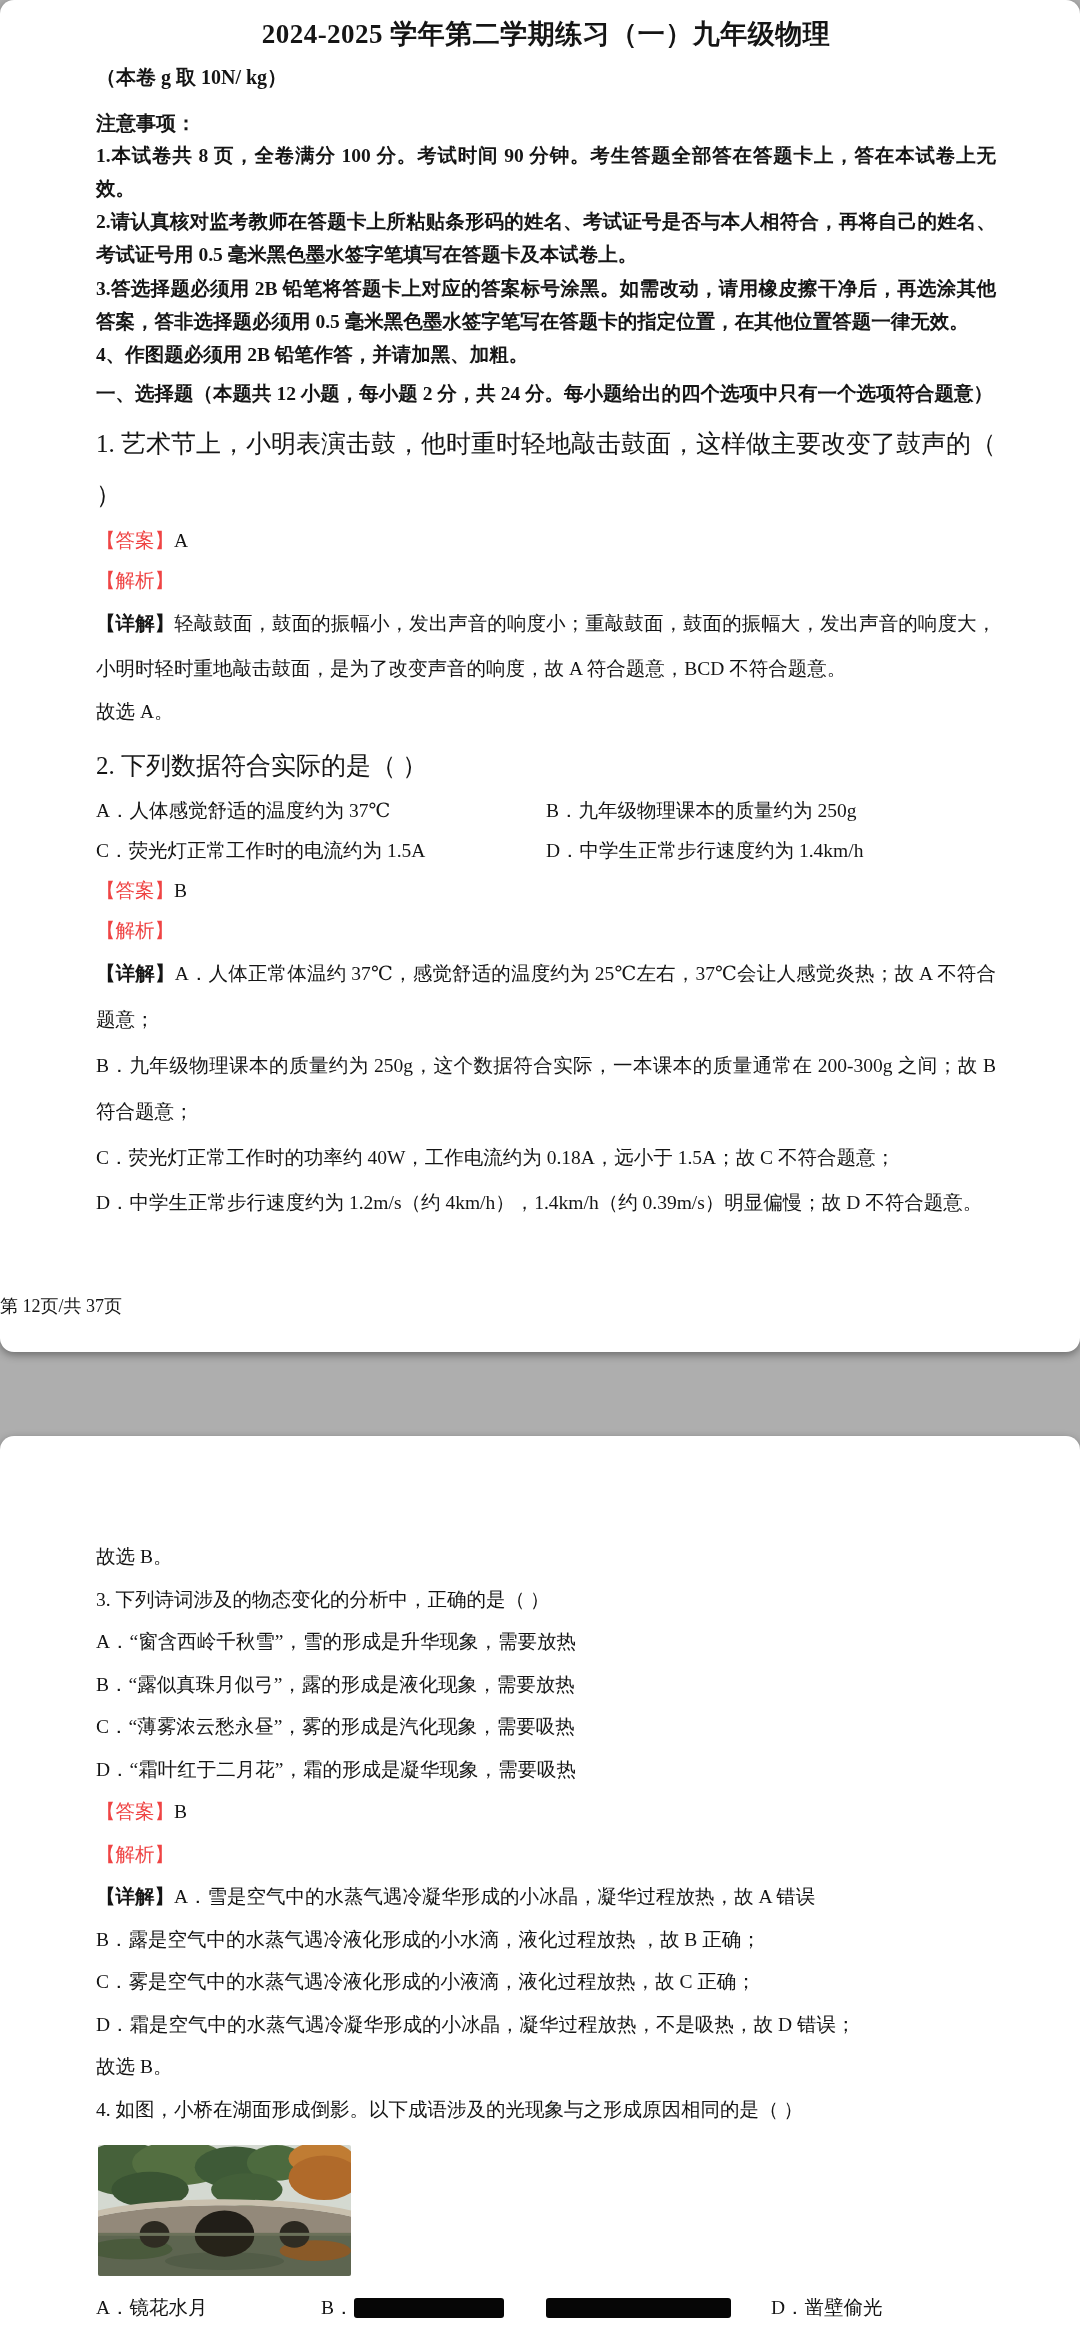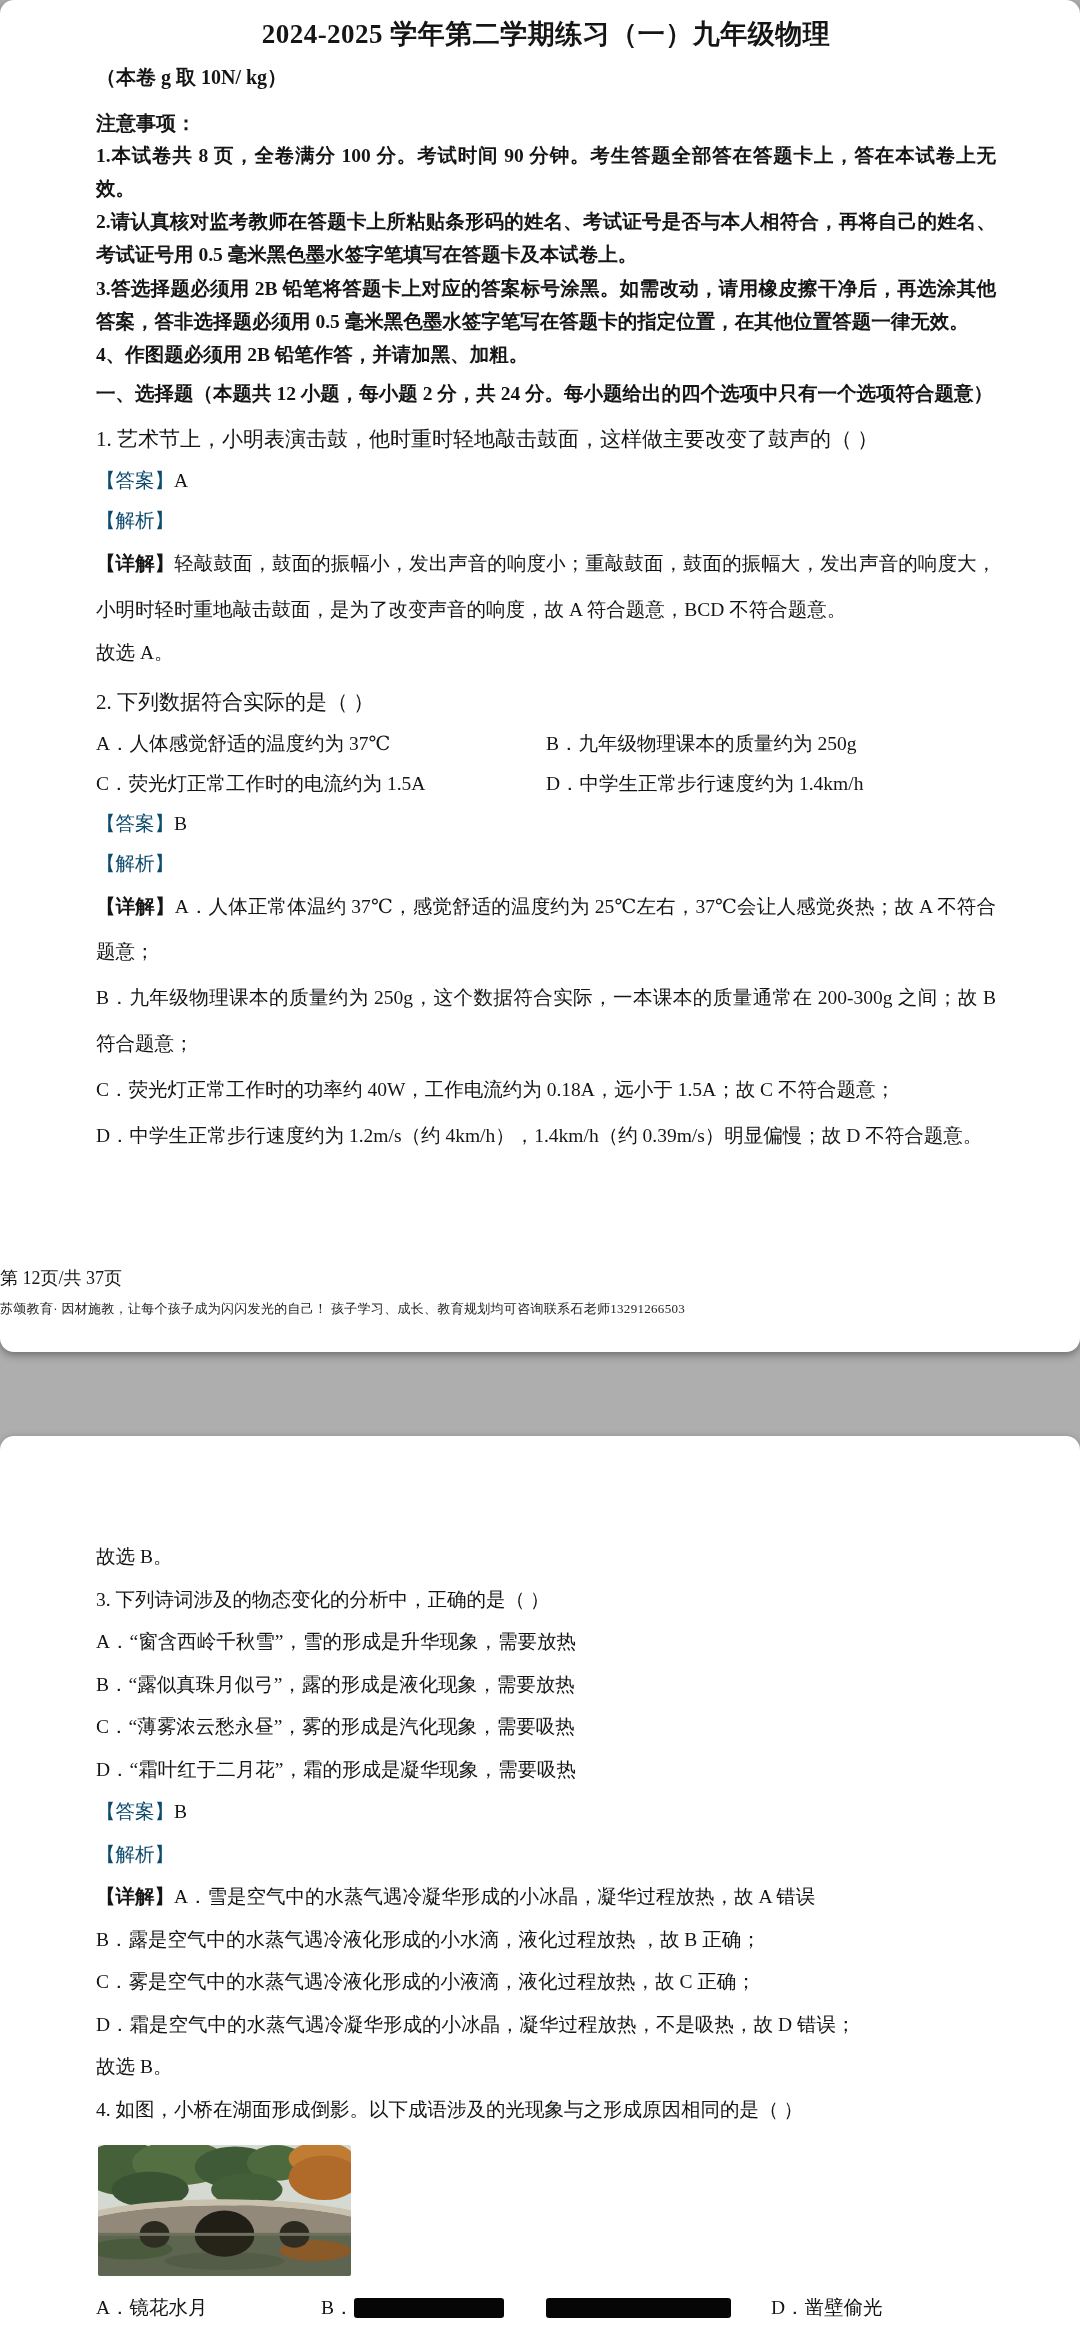--- a/index.html
+++ b/index.html
@@ -17,27 +17,27 @@
     position:relative;box-sizing:border-box;width:1080px;
   }
   .page1{height:1352px}
   .page-gap{height:84px}
   .page2{height:1066px;padding-top:100px}
   .title{font-size:27px;font-weight:700;text-align:center;letter-spacing:.5px}
   .subtitle{font-size:20px;font-weight:700;margin-top:12px}
   .notice-header{font-size:20px;font-weight:700;margin-top:16px;line-height:1.6}
   .notice{font-size:19.5px;font-weight:700;line-height:1.7;text-align:justify;margin:0}
   .section-header{font-size:19.5px;font-weight:700;line-height:1.7;margin:6px 0 0 0;text-align:justify}
-  .stem{font-size:21px;line-height:2.05;margin:8px 0 0 0}
+  .stem{font-size:25px;line-height:2.05;margin:8px 0 0 0}
   .opt-row{display:flex;font-size:19.5px;line-height:2.05;margin:0}
   .opt.c4{width:25%}
   .opt.c2{width:50%}
   .qa-line{font-size:19.5px;line-height:2.05;margin:0}
   .detail{font-size:19.5px;line-height:2.35;text-align:justify;margin:0}
-  .blue{color:#0c4a6e}
+  .blue{color:#ef4444}
   .bold{font-weight:700}
   .footer{position:absolute;left:0;right:0;bottom:34px;text-align:left}
   .page-indicator{font-size:18px}
   .promo{font-size:13px;margin-top:10px;color:#222;letter-spacing:.3px}
   .p2{font-size:19.5px;line-height:2.18;text-align:justify;margin:0}
   .figure{margin:14px 0 0 2px;width:253px;height:131px;overflow:hidden;border-radius:2px;line-height:0}
   .q4row{margin-top:12px}
   .bar{display:inline-block;width:150px;height:20px;background:#060606;border-radius:3px;vertical-align:-4px}
   .bar.wide{width:185px}
 </style>
@@ -75,21 +75,20 @@
     </div>
     <p class="qa-line"><span class="blue">【答案】</span><span>B</span></p>
     <p class="qa-line"><span class="blue">【解析】</span></p>
     <p class="detail"><span class="bold">【详解】</span><span>A．人体正常体温约 37℃，感觉舒适的温度约为 25℃左右，37℃会让人感觉炎热；故 A 不符合题意；</span></p>
     <p class="detail">B．九年级物理课本的质量约为 250g，这个数据符合实际，一本课本的质量通常在 200-300g 之间；故 B 符合题意；</p>
     <p class="detail">C．荧光灯正常工作时的功率约 40W，工作电流约为 0.18A，远小于 1.5A；故 C 不符合题意；</p>
     <p class="detail">D．中学生正常步行速度约为 1.2m/s（约 4km/h），1.4km/h（约 0.39m/s）明显偏慢；故 D 不符合题意。</p>
 
     <div class="footer">
       <div class="page-indicator">第 12页/共 37页</div>
-      <div class="promo">苏颂教育· 因材施教，让每个孩子成为闪闪发光的自己！ 孩子学习、成长、教育规划均可咨询联系石老师13291266503</div>
     </div>
   </div>
 
   <div class="page-gap"></div>
 
   <div class="page page2">
     <p class="p2">故选 B。</p>
 
     <p class="p2">3. 下列诗词涉及的物态变化的分析中，正确的是（        ）</p>
     <p class="p2">A．“窗含西岭千秋雪”，雪的形成是升华现象，需要放热</p>

